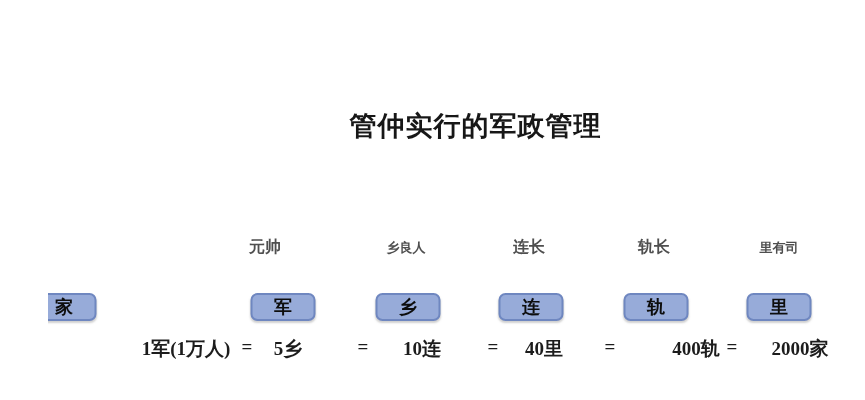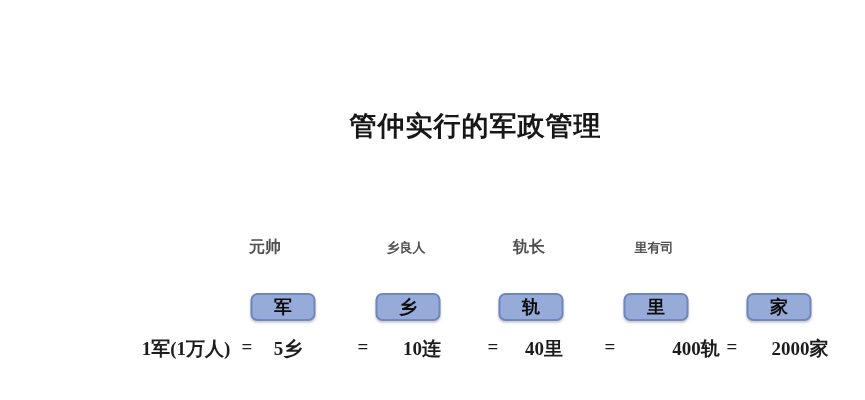--- a/index.html
+++ b/index.html
@@ -120,20 +120,24 @@
   <div class="unit-col">
     <div class="role-label">元帅</div>
     <div class="unit-box">军</div>
   </div>
 
   <div class="unit-col">
     <div class="role-label small">乡良人</div>
     <div class="unit-box">乡</div>
   </div>
 
+  <div class="unit-col">
+    <div class="role-label">连长</div>
+    <div class="unit-box">连</div>
+  </div>
 
   <div class="unit-col">
     <div class="role-label">轨长</div>
     <div class="unit-box">轨</div>
   </div>
 
   <div class="unit-col">
     <div class="role-label small">里有司</div>
     <div class="unit-box">里</div>
   </div>

